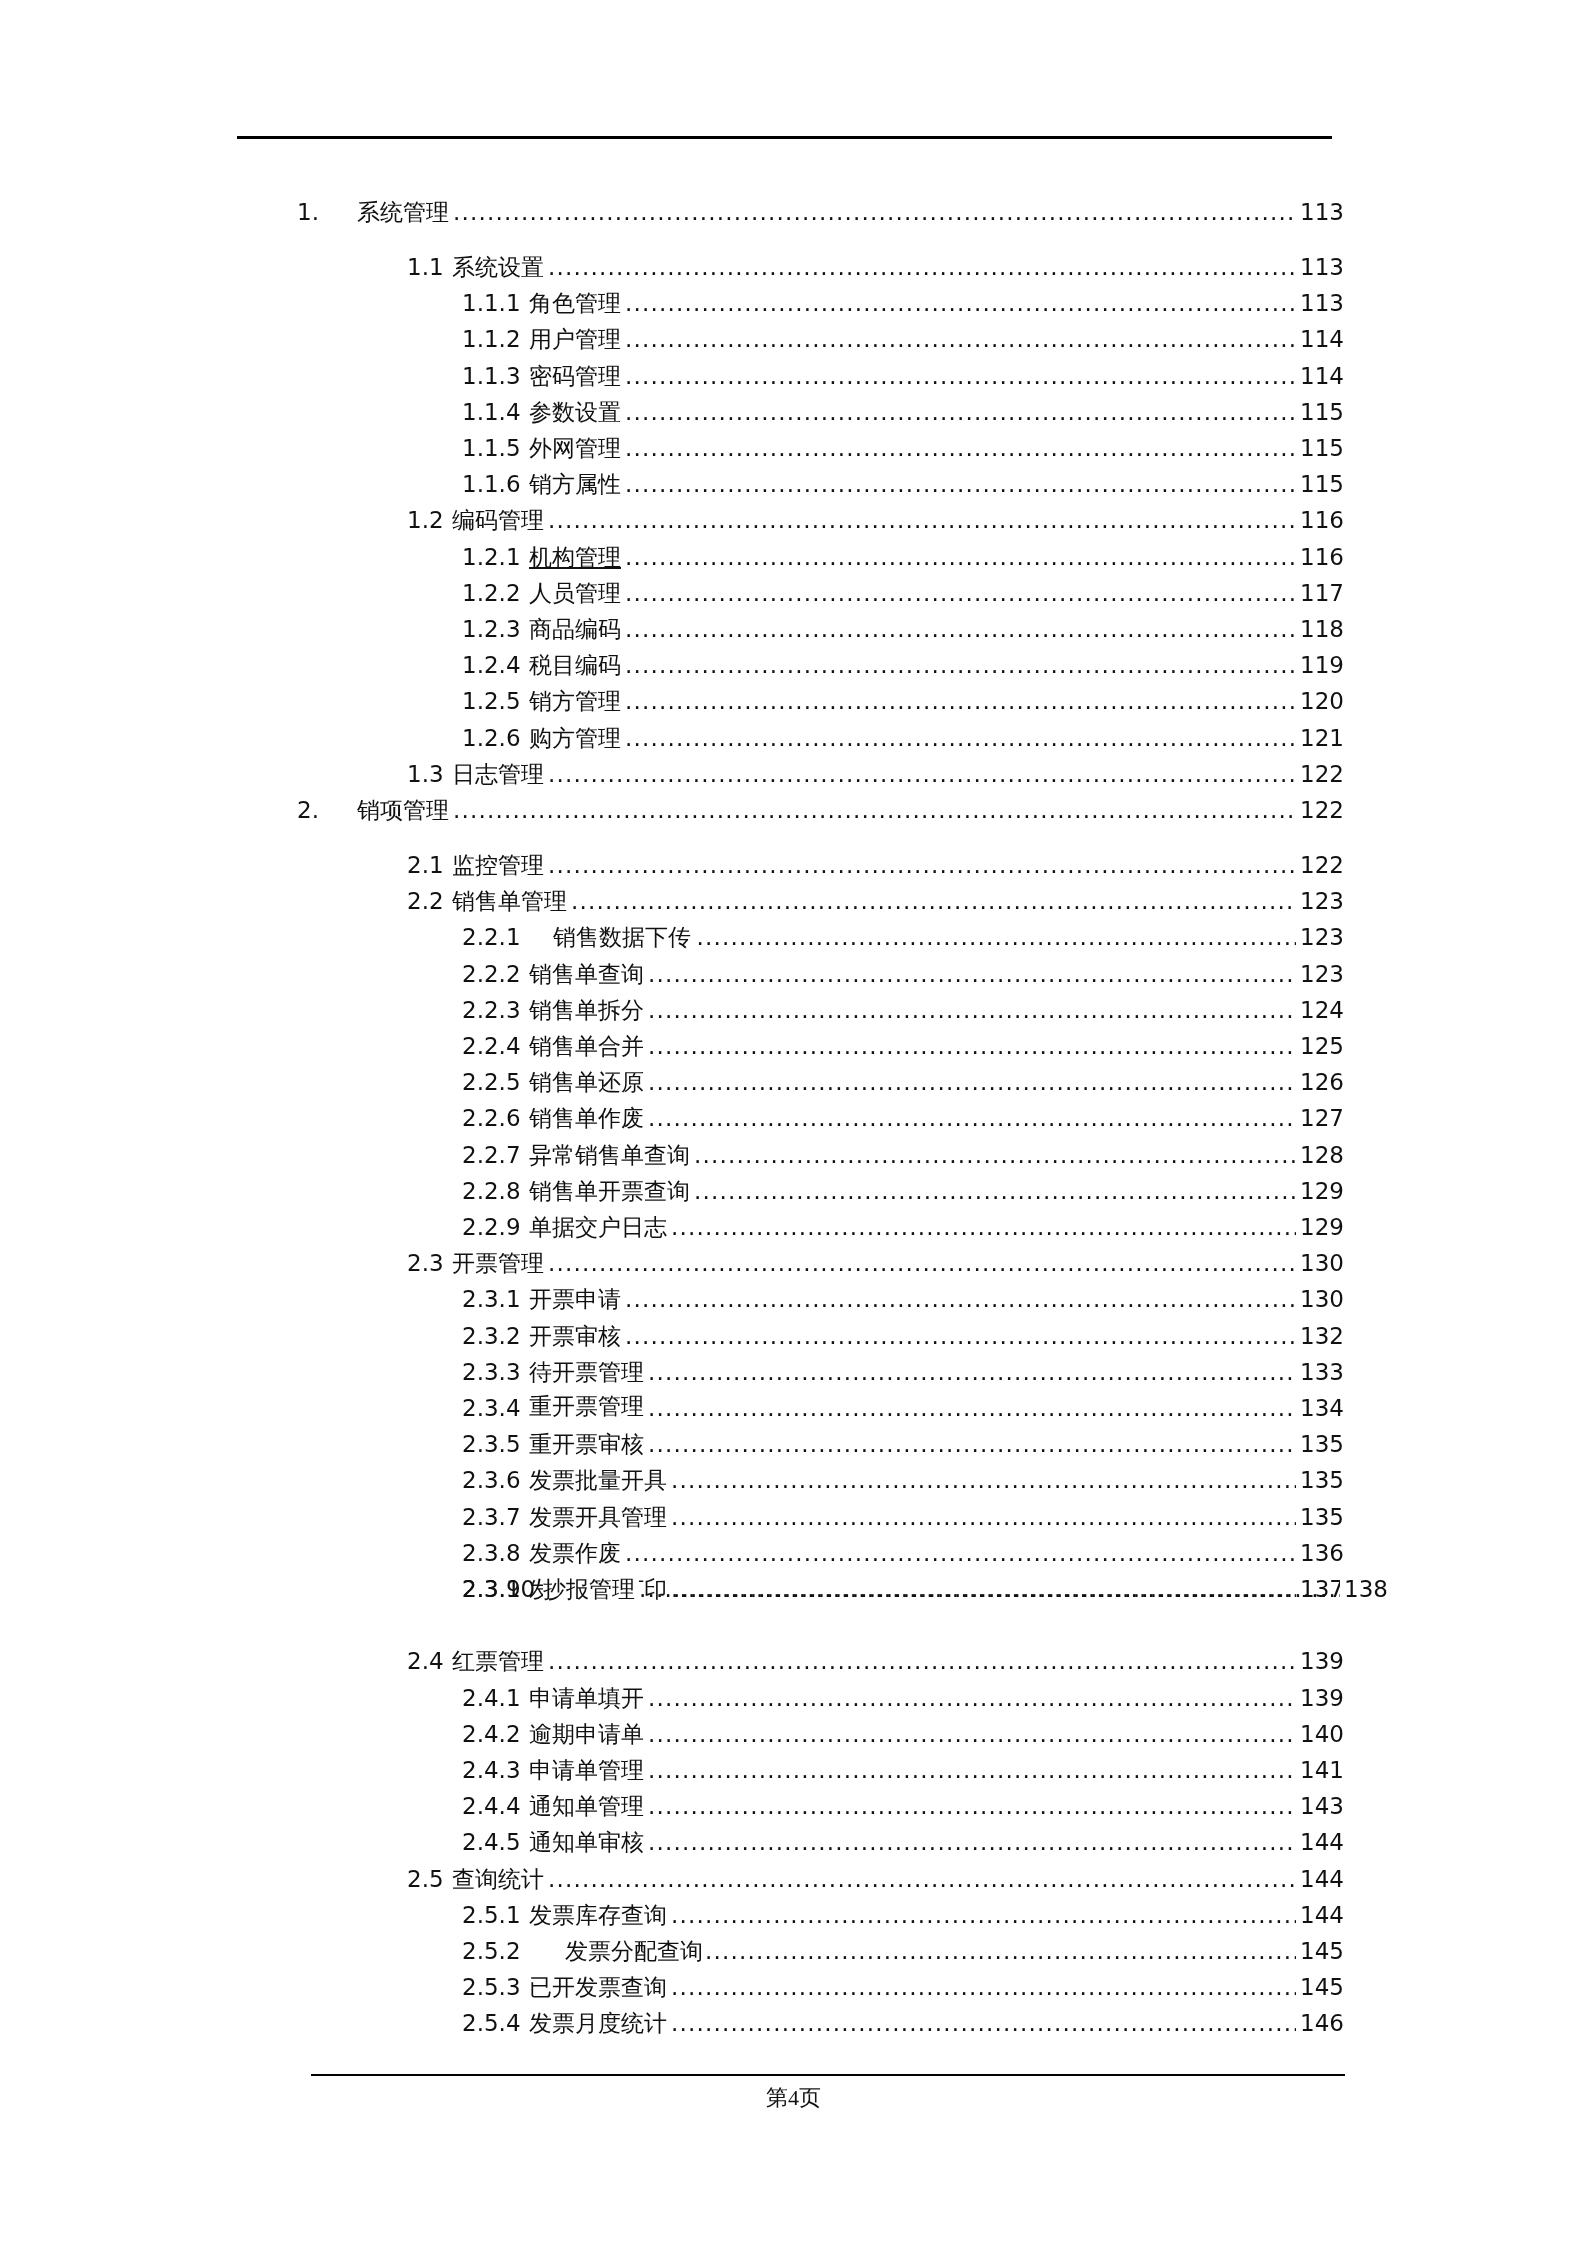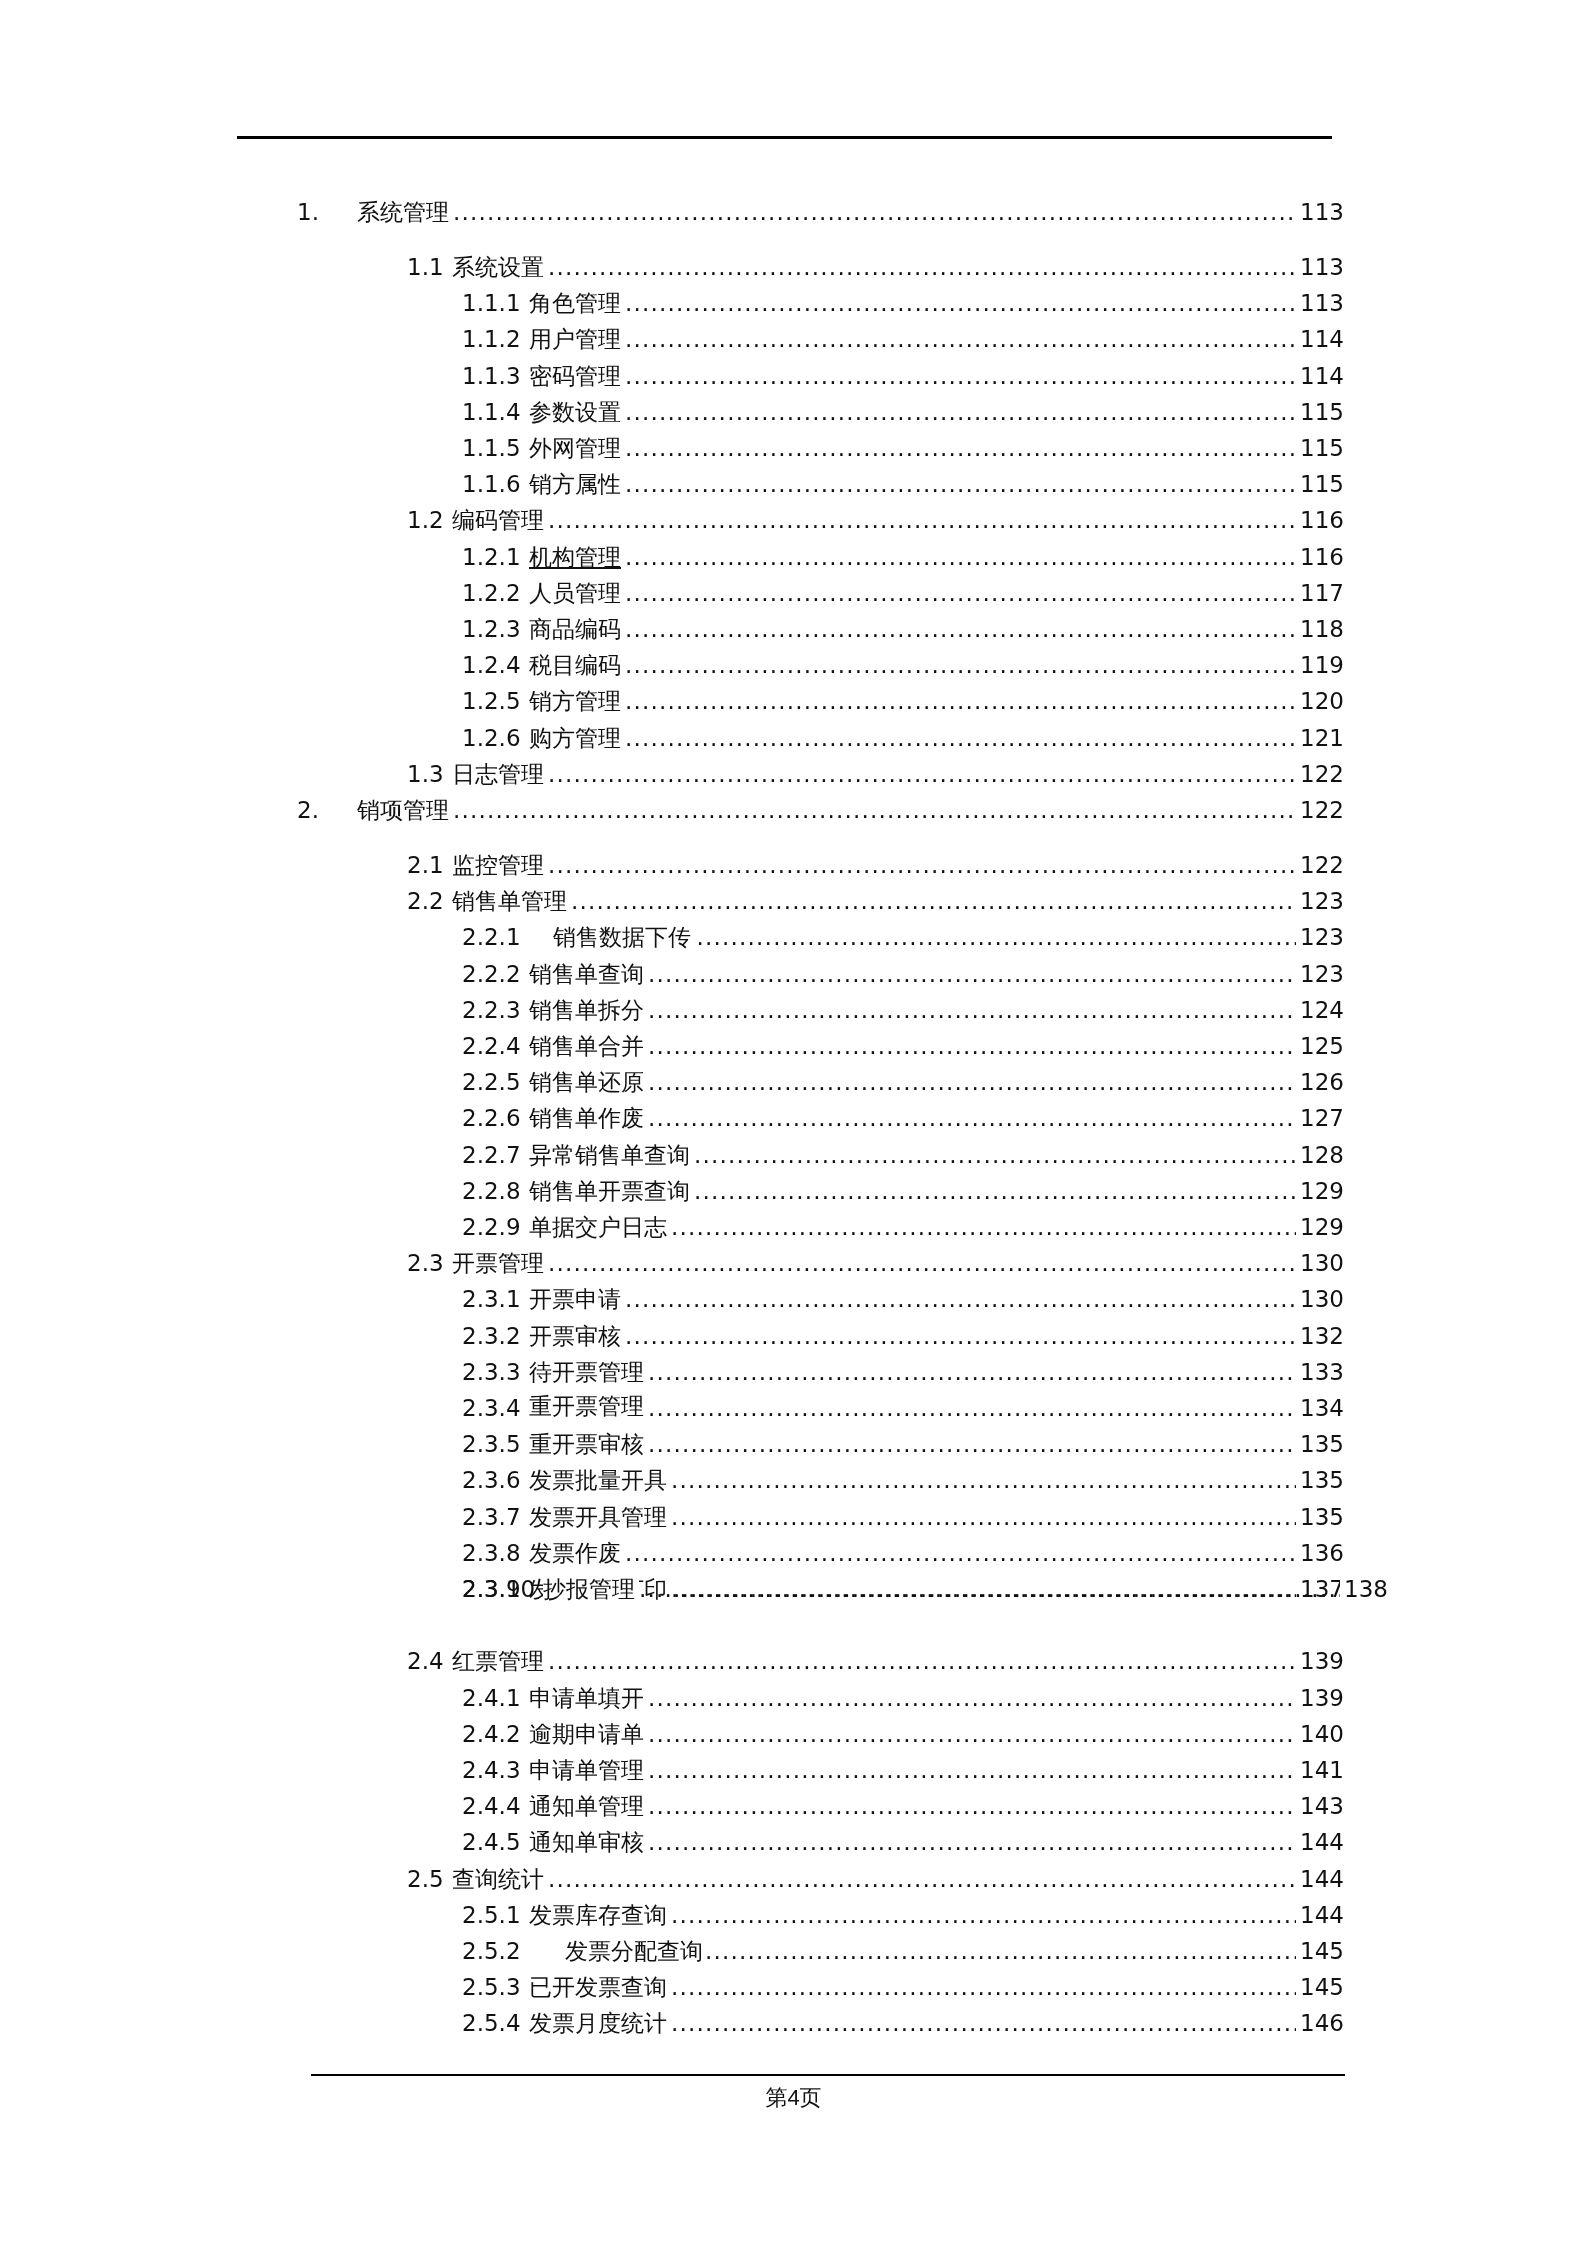--- a/index.html
+++ b/index.html
@@ -10,21 +10,21 @@
   .row { position: absolute; left: 0; width: 1587px; height: 36px; display: flex; align-items: center; font-size: 23px; line-height: 36px; }
   .row .num { position: absolute; white-space: nowrap; }
   .row .title { position: absolute; white-space: nowrap; background: #fff; padding-right: 4px; }
   .row .leader { position: absolute; right: 255px; height: 36px; overflow: hidden; white-space: nowrap; color: #111; letter-spacing: 1.2px; }
   .row .page { position: absolute; right: 243px; width: 48px; text-align: right; background: #fff; }
   .lvl1 .num { left: 297px; }
   .lvl1 .title { left: 357px; }
   .lvl2 .num { left: 407px; }
   .lvl3 .num { left: 462px; }
   .bottom-rule { position: absolute; left: 311px; top: 2074px; width: 1034px; height: 2px; background: #000; }
-  .footer { position: absolute; left: 0; width: 1587px; top: 2083px; text-align: center; font-size: 22px; font-family: Liberation Sans, sans-serif; }
+  .footer { position: absolute; left: 0; width: 1587px; top: 2083px; text-align: center; font-size: 22px; font-family: Liberation Serif, serif; }
 </style>
 </head>
 <body>
 
 <div class="top-rule"></div>
 
 <div class="toc" id="toc">
     <div class="row lvl1" style="top: 194px;">
       <span class="num">1.</span>
       <span class="leader" style="left: 453px;">................................................................................................................................................................................................................................................................................................................................................................................................................</span>

